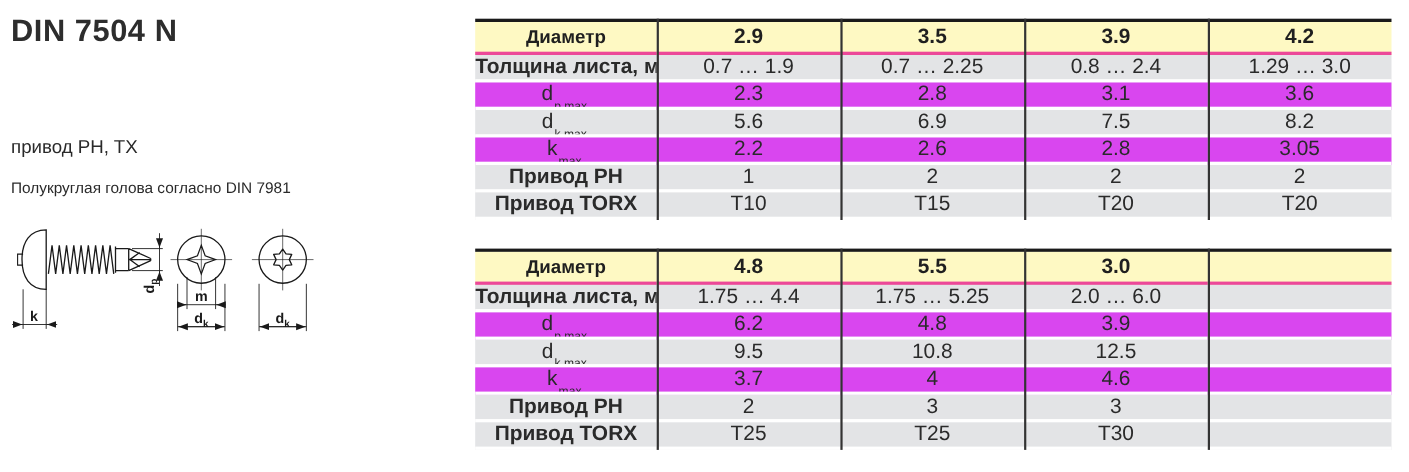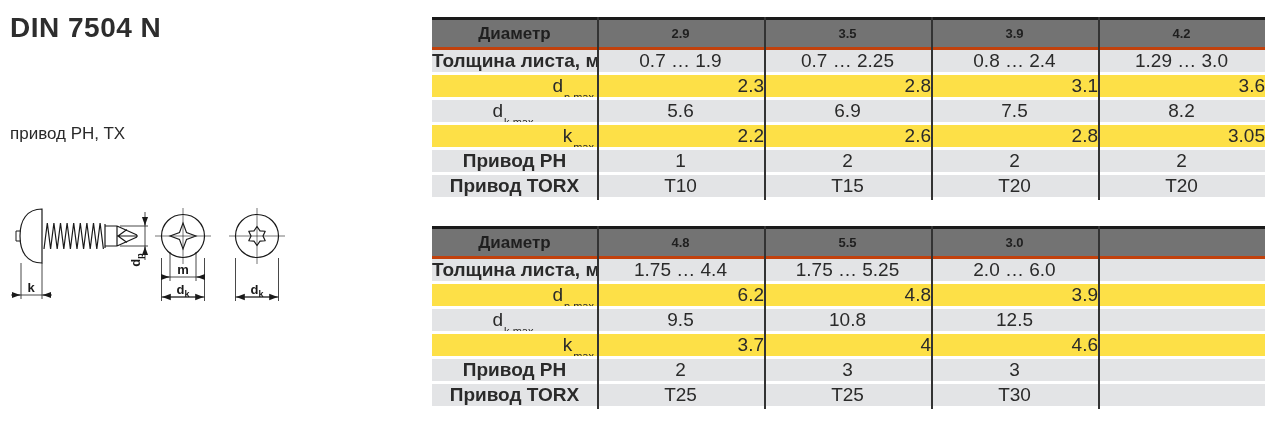--- a/index.html
+++ b/index.html
@@ -15,41 +15,42 @@
   .head-note{position:absolute;left:10px;top:162px;font-size:14px;color:#2a2a2a;}
   .drawing{position:absolute;left:4px;top:202px;}
   .drawing path,.drawing circle,.drawing line,.drawing polygon{vector-effect:non-scaling-stroke;}
   
   .tbl-wrap{position:absolute;left:432px;width:833px;}
   .tbl-wrap.t1{top:17px;}
   .tbl-wrap.t2{top:226px;}
   table.spec{border-collapse:separate;border-spacing:0;table-layout:fixed;width:833px;
     border-top:3px solid #1a1a1a;}
   table.spec th,table.spec td{padding:0;text-align:center;vertical-align:middle;overflow:hidden;white-space:nowrap;}
-  tr.hdr th{height:27px;background:#737373;border-bottom:3px solid #c2410c;}
+  tr.hdr th{height:27px;background:#fef9c3;border-bottom:3px solid #ec4899;}
   th.hdr-label{font-size:17px;font-weight:700;color:#1f1f1f;}
-  th.hdr-val{font-size:13px;font-weight:700;color:#1f1f1f;}
+  th.hdr-val{font-size:19px;font-weight:700;color:#1f1f1f;}
   tr.data td{height:22px;border-bottom:3px solid #ffffff;font-size:19px;color:#2a2a2a;}
   tr.gray td{background:#e3e4e6;}
-  tr.white td{background:#fde047;text-align:right;}
+  tr.white td{background:#d946ef;}
   td.lbl-bold{font-size:15px;font-weight:700;color:#1f1f1f;}
   td.lbl-dim{font-size:20px;font-weight:400;color:#2a2a2a;}
   td.lbl-dim sub{font-size:11px;position:relative;top:4px;line-height:0;margin-left:1px;}
   
   .vline{position:absolute;top:0;bottom:0;width:2px;background:#333;}
   .vl1{left:165px;} .vl2{left:332px;} .vl3{left:499px;} .vl4{left:666px;}
 </style>
 </head>
 <body>
 
 <div class="stage">
 
   <div class="left-panel">
     <div class="title">DIN 7504 N</div>
     <div class="drive-note">привод PH, TX</div>
+    <div class="head-note">Полукруглая голова согласно DIN 7981</div>
 
     <svg class="drawing" width="292" height="114" viewBox="0 0 292 114">
       <defs>
         <marker id="arr" markerWidth="10" markerHeight="8" refX="8.5" refY="4" orient="auto" markerUnits="userSpaceOnUse">
           <path d="M0,0.8 L8.5,4 L0,7.2 Z" fill="#1a1a1a"></path>
         </marker>
       </defs>
 
       <g fill="none" stroke="#1a1a1a" stroke-width="1.2">
         <path d="M38,7 C23,7 16,18 16,34 C16,50 23,61 38,61 L38,7 Z"></path>

